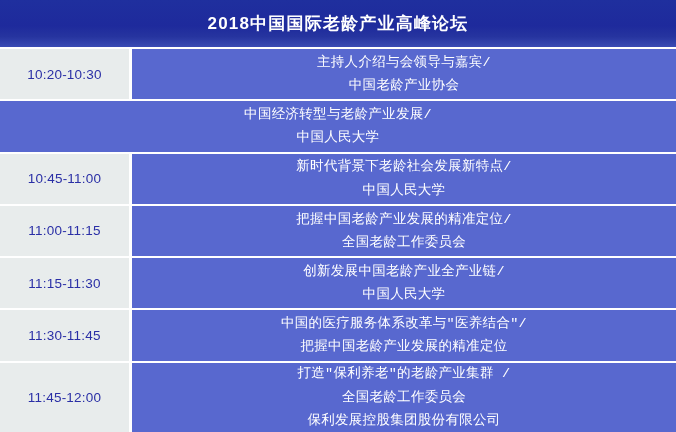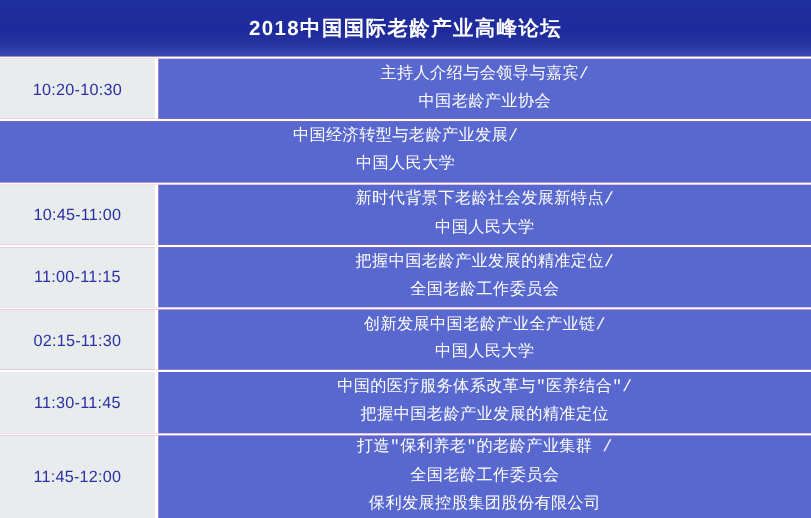--- a/index.html
+++ b/index.html
@@ -149,21 +149,21 @@
         <span class="time-text">11:00-11:15</span>
       </div>
       <div class="cell-topic">
         <div class="topic-line">把握中国老龄产业发展的精准定位/</div>
         <div class="topic-line">全国老龄工作委员会</div>
       </div>
     </div>
 
     <div class="row">
       <div class="cell-time">
-        <span class="time-text">02:15-11:30</span>
+        <span class="time-text">11:15-11:30</span>
       </div>
       <div class="cell-topic">
         <div class="topic-line">创新发展中国老龄产业全产业链/</div>
         <div class="topic-line">中国人民大学</div>
       </div>
     </div>
 
     <div class="row">
       <div class="cell-time">
         <span class="time-text">11:30-11:45</span>

